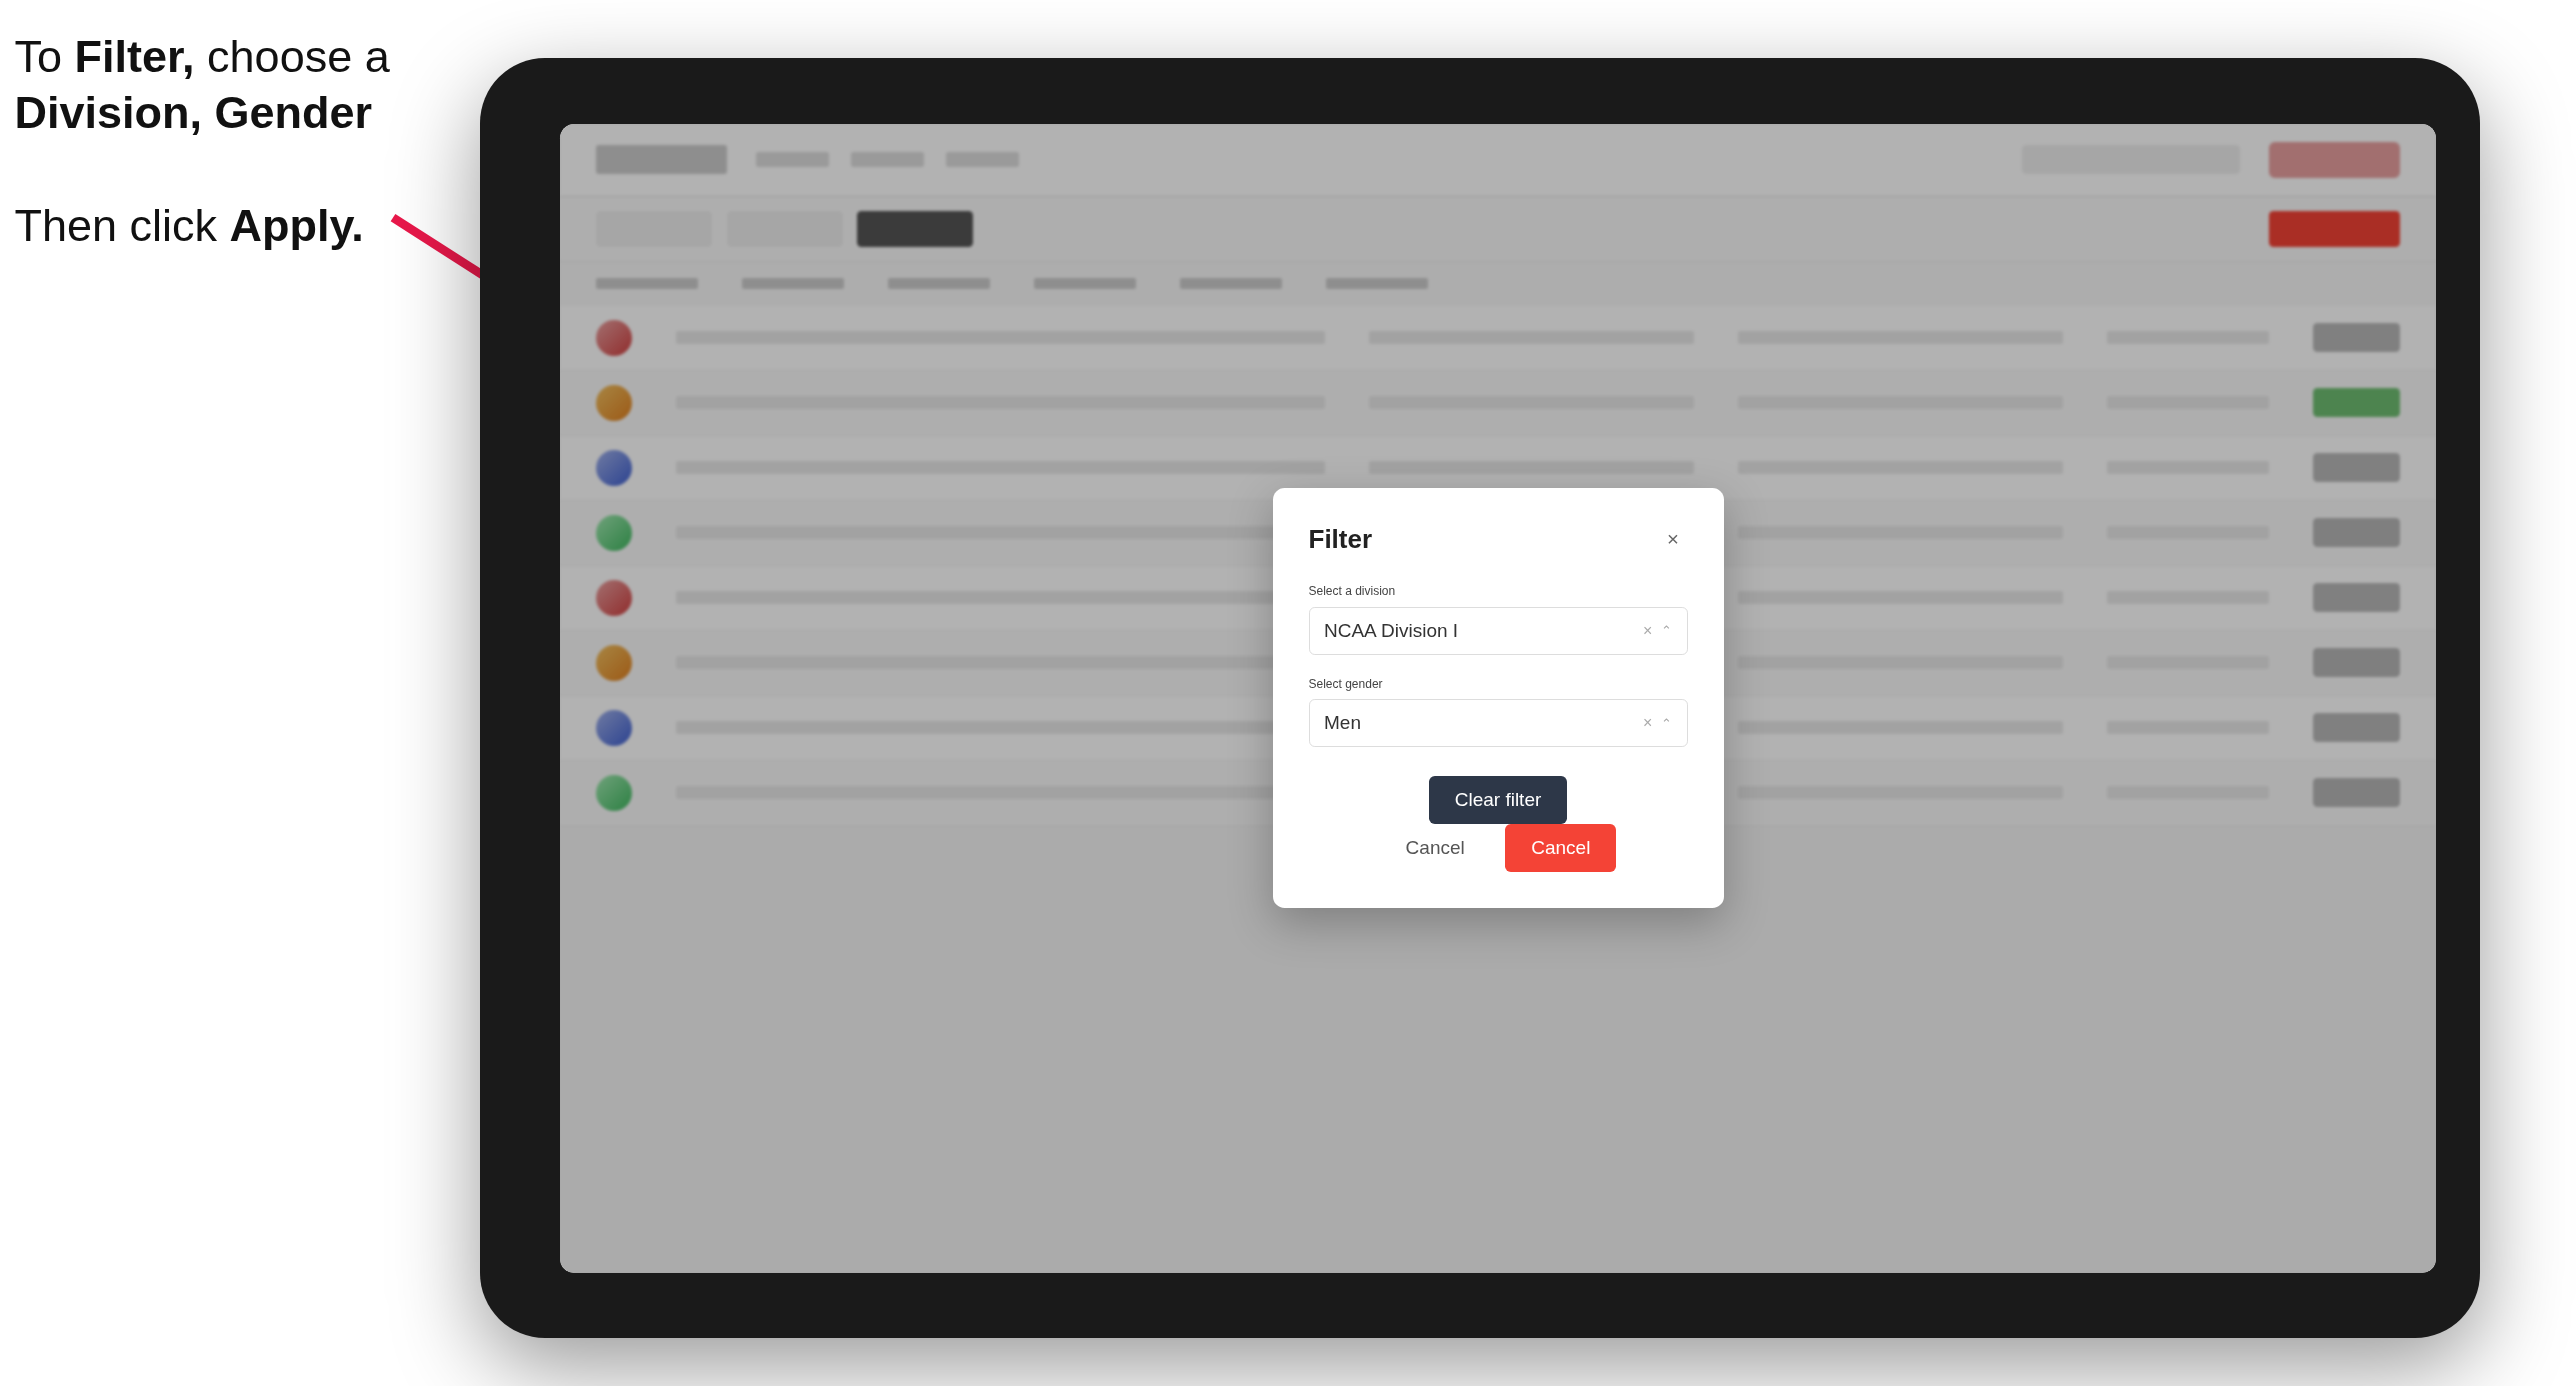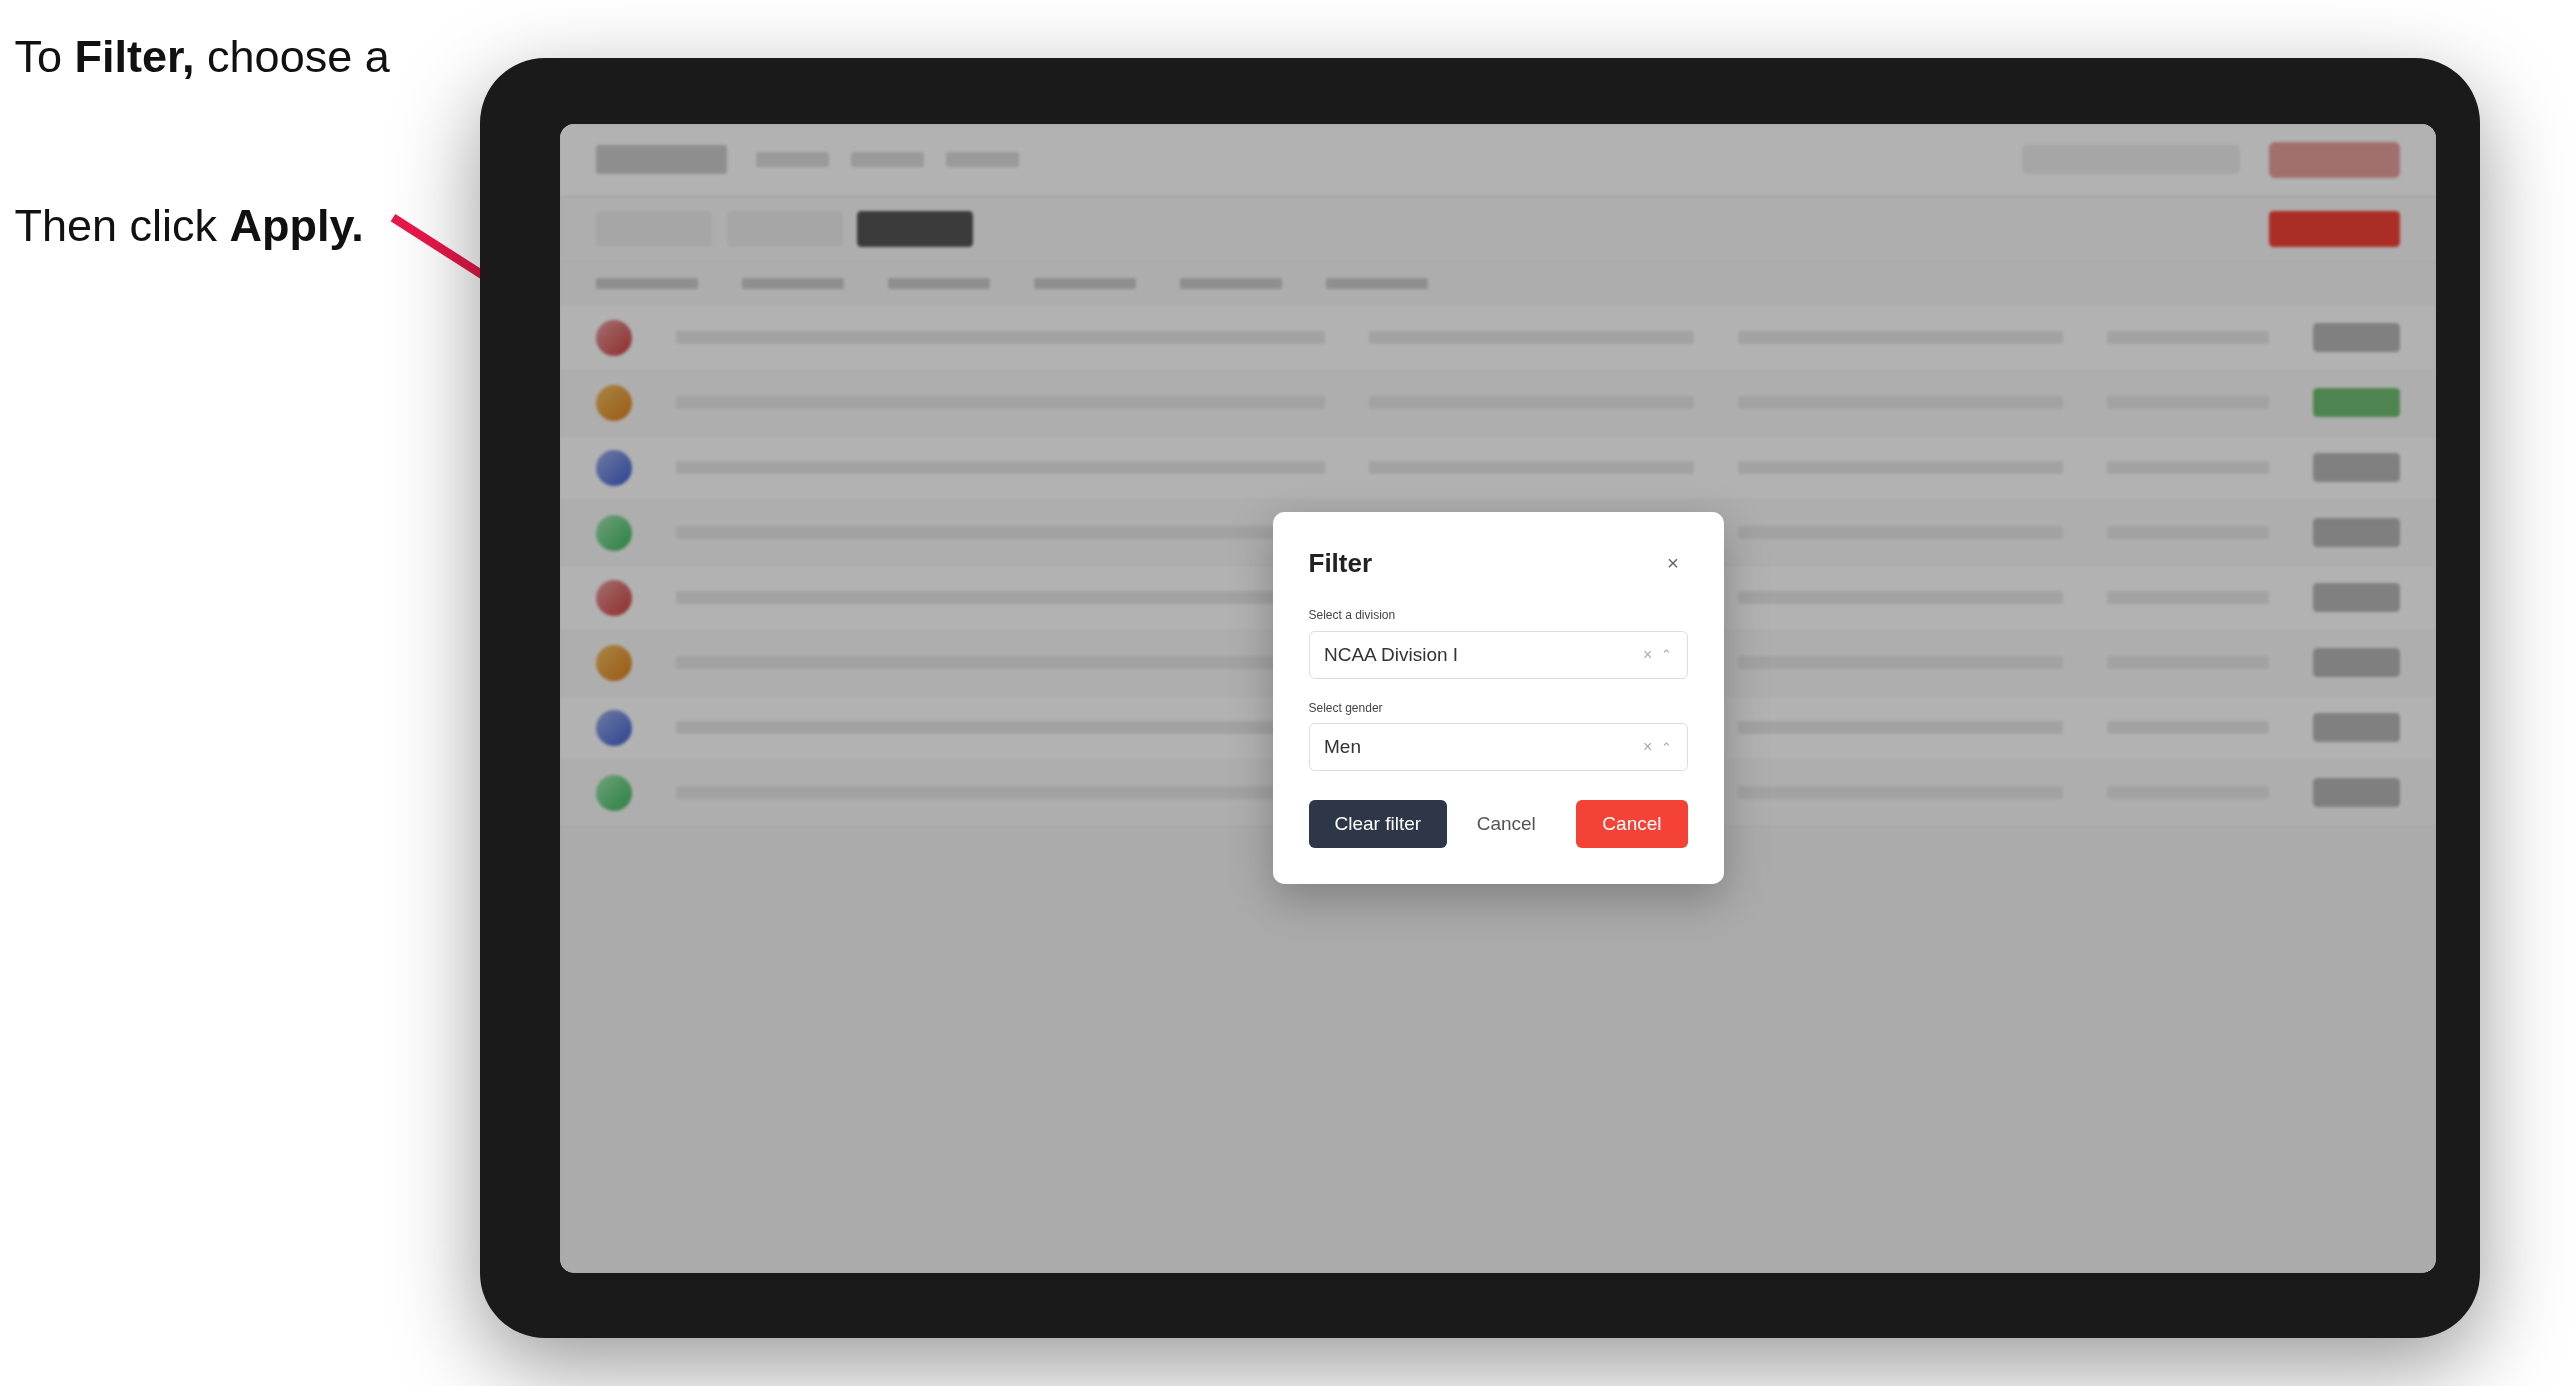--- a/index.html
+++ b/index.html
@@ -327,20 +327,21 @@
     .calendar-icon {
       font-size: 19px;
       color: #888888;
     }
 
     .modal-footer {
       display: flex;
       align-items: center;
       justify-content: space-between;
       margin-top: 29px;
+      flex-direction: column;
     }
 
     .btn-clear {
       padding: 13px 26px;
       background: #2d3748;
       color: #ffffff;
       border: none;
       border-radius: 5.8px;
       font-size: 19px;
       font-weight: 500;
@@ -382,21 +383,21 @@
       width: 582px;
       height: 436px;
       pointer-events: none;
     }
   </style>
 </head>
 <body>
 
 <div class="instruction-text">
   <span>To <span class="bold">Filter,</span> choose a</span><br>
-  <br>
+  <span class="bold">Division, Gender</span><br>
   <br>
   <span>Then click <span class="bold">Apply.</span></span>
 </div>
 
 <svg class="arrow-svg" viewBox="0 0 800 600">
   <defs>
     <marker id="arrowhead" markerWidth="10" markerHeight="7" refX="10" refY="3.5" orient="auto">
       <polygon points="0 0, 10 3.5, 0 7" fill="#e8184a"></polygon>
     </marker>
   </defs>

